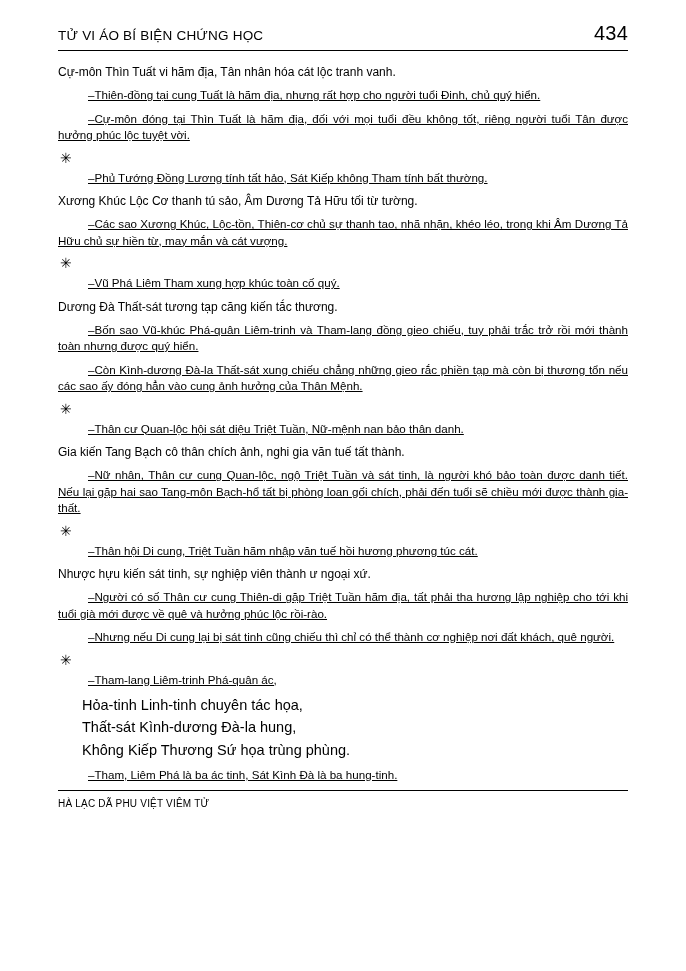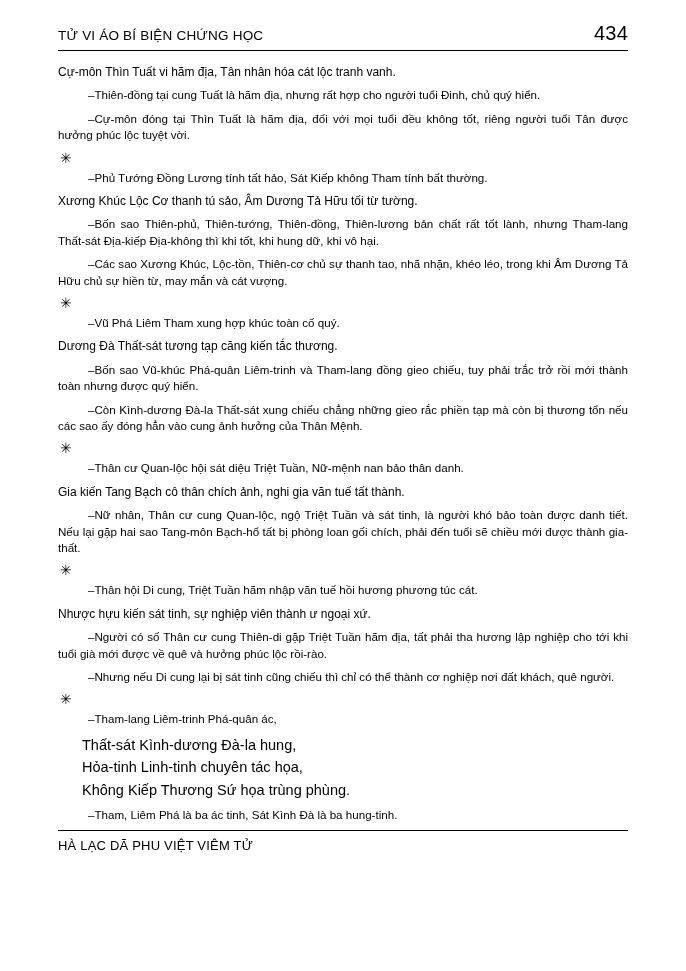--- a/index.html
+++ b/index.html
@@ -55,41 +55,42 @@
     line-height: 1.35;
     margin: 0 0 7px 0;
     text-align: justify;
   }
   .para {
     font-size: 11.6px;
     line-height: 1.42;
     margin: 0 0 7px 0;
     text-align: justify;
     text-indent: 30px;
+    text-decoration: underline;
   }
   .flower {
     font-size: 14px;
     margin: 3px 0 5px 2px;
     line-height: 1;
   }
   .verse {
     font-size: 14.5px;
     line-height: 1.4;
     margin: 0 0 2px 0;
     padding-left: 24px;
   }
   .verse-block {
     margin: 0 0 7px 0;
   }
   
   .footer {
     margin-top: auto;
   }
   .footer-text {
-    font-size: 13px;
+    font-size: 10px;
     letter-spacing: 0.2px;
     padding-top: 7px;
   }
 </style>
 </head>
 <body>
 
 <div class="page">
 
   <div class="header">
@@ -98,41 +99,40 @@
   </div>
   <hr class="rule">
 
   <div class="content">
       <div class="heading">Cự-môn Thìn Tuất vi hãm địa, Tân nhân hóa cát lộc tranh vanh.</div>
       <div class="para">–Thiên-đồng tại cung Tuất là hãm địa, nhưng rất hợp cho người tuổi Đinh, chủ quý hiển.</div>
       <div class="para">–Cự-môn đóng tại Thìn Tuất là hãm địa, đối với mọi tuổi đều không tốt, riêng người tuổi Tân được hưởng phúc lộc tuyệt vời.</div>
       <div class="flower">✳</div>
       <div class="para">–Phủ Tướng Đồng Lương tính tất hảo, Sát Kiếp không Tham tính bất thường.</div>
       <div class="heading">Xương Khúc Lộc Cơ thanh tú sảo, Âm Dương Tả Hữu tối từ tường.</div>
-      <div class="para">–Bốn sao Thiên-phủ, Thiên-tướng, Thiên-đồng, Thiên-lương bản chất rất tốt lành, nhưng Tham-lang Thất-sát Địa-kiếp Địa-không thì khi tốt, khi hung dữ, khi vô hại.</div>
       <div class="para">–Các sao Xương Khúc, Lộc-tồn, Thiên-cơ chủ sự thanh tao, nhã nhặn, khéo léo, trong khi Âm Dương Tả Hữu chủ sự hiền từ, may mắn và cát vượng.</div>
       <div class="flower">✳</div>
       <div class="para">–Vũ Phá Liêm Tham xung hợp khúc toàn cố quý.</div>
       <div class="heading">Dương Đà Thất-sát tương tạp căng kiến tắc thương.</div>
       <div class="para">–Bốn sao Vũ-khúc Phá-quân Liêm-trinh và Tham-lang đồng gieo chiếu, tuy phải trắc trở rồi mới thành toàn nhưng được quý hiển.</div>
       <div class="para">–Còn Kình-dương Đà-la Thất-sát xung chiếu chẳng những gieo rắc phiền tạp mà còn bị thương tổn nếu các sao ấy đóng hẳn vào cung ảnh hưởng của Thân Mệnh.</div>
       <div class="flower">✳</div>
       <div class="para">–Thân cư Quan-lộc hội sát diệu Triệt Tuần, Nữ-mệnh nan bảo thân danh.</div>
       <div class="heading">Gia kiến Tang Bạch cô thân chích ảnh, nghi gia văn tuế tất thành.</div>
       <div class="para">–Nữ nhân, Thân cư cung Quan-lộc, ngộ Triệt Tuần và sát tinh, là người khó bảo toàn được danh tiết. Nếu lại gặp hai sao Tang-môn Bạch-hổ tất bị phòng loan gối chích, phải đến tuổi sẽ chiều mới được thành gia-thất.</div>
       <div class="flower">✳</div>
       <div class="para">–Thân hội Di cung, Triệt Tuần hãm nhập văn tuế hồi hương phương túc cát.</div>
       <div class="heading">Nhược hựu kiến sát tinh, sự nghiệp viên thành ư ngoại xứ.</div>
       <div class="para">–Người có số Thân cư cung Thiên-di gặp Triệt Tuần hãm địa, tất phải tha hương lập nghiệp cho tới khi tuổi già mới được về quê và hưởng phúc lộc rồi-rào.</div>
       <div class="para">–Nhưng nếu Di cung lại bị sát tinh cũng chiếu thì chỉ có thể thành cơ nghiệp nơi đất khách, quê người.</div>
       <div class="flower">✳</div>
       <div class="para">–Tham-lang Liêm-trinh Phá-quân ác,</div>
       <div class="verse-block">
+        <div class="verse">Hỏa-tinh Linh-tinh chuyên tác họa,</div>
         <div class="verse">Thất-sát Kình-dương Đà-la hung,</div>
-        <div class="verse">Hỏa-tinh Linh-tinh chuyên tác họa,</div>
         <div class="verse">Không Kiếp Thương Sứ họa trùng phùng.</div>
       </div>
       <div class="para">–Tham, Liêm Phá là ba ác tinh, Sát Kình Đà là ba hung-tinh.</div>
     </div>
 
   <div class="footer">
     <hr class="rule">
     <div class="footer-text">HÀ LẠC DÃ PHU VIỆT VIÊM TỬ</div>
   </div>
 

